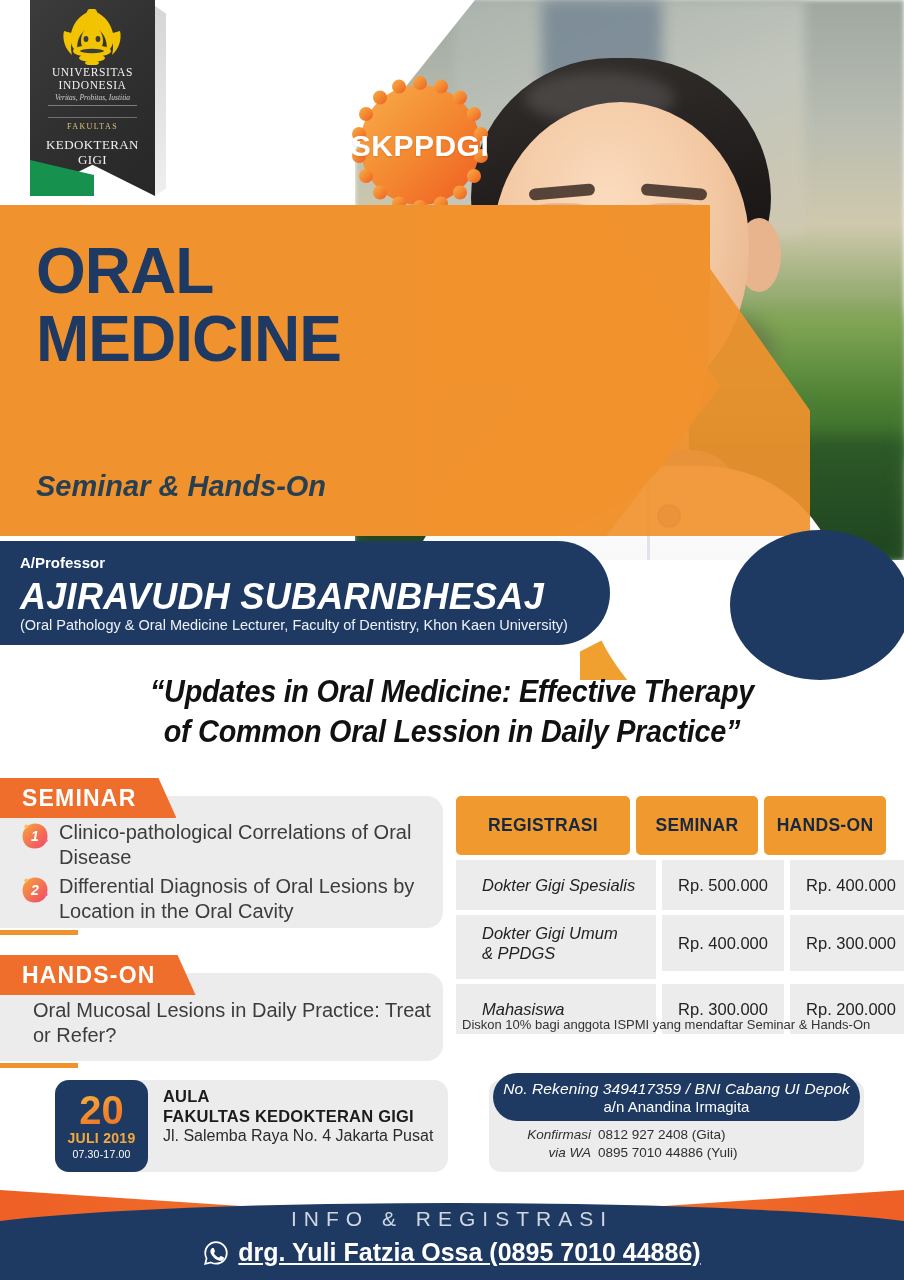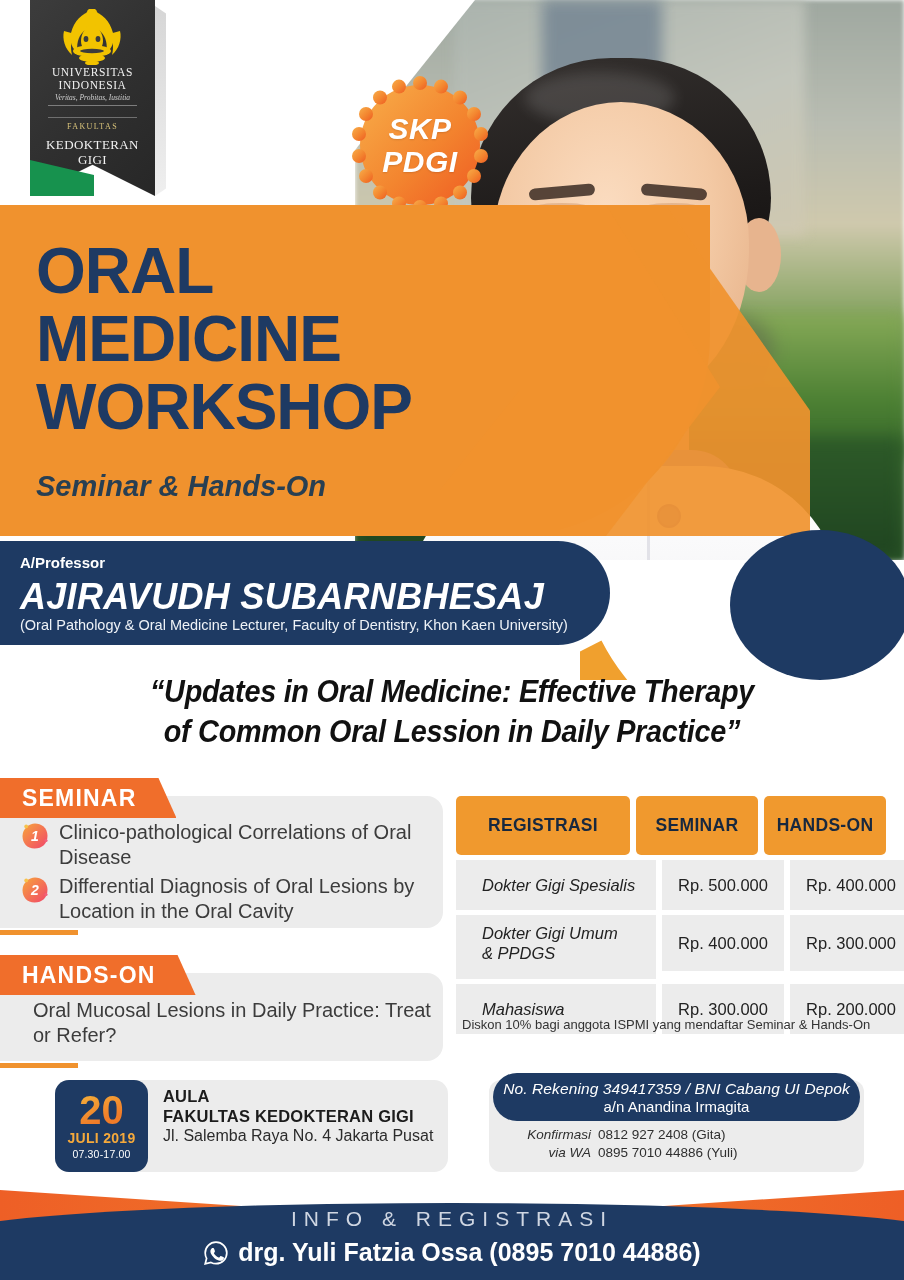--- a/index.html
+++ b/index.html
@@ -83,22 +83,22 @@
   .logo-txt{position:absolute;left:30px;width:125px;text-align:center;color:#f2f2f2;}
   .logo-ui{top:66px;font-family:"Liberation Serif",serif;font-size:11.5px;letter-spacing:.6px;line-height:12.5px;}
   .logo-motto{top:93px;font-family:"Liberation Serif",serif;font-style:italic;font-size:7.5px;color:#cfcfcf;}
   .logo-rule{position:absolute;left:48px;top:105px;width:89px;height:1px;background:#7d7d7d;}
   .logo-rule2{position:absolute;left:48px;top:117px;width:89px;height:1px;background:#6f6f6f;}
   .logo-fak{top:122px;font-family:"Liberation Serif",serif;font-size:8px;letter-spacing:1.4px;color:#d8c37a;}
   .logo-kg{top:137px;font-family:"Liberation Serif",serif;font-size:13px;line-height:15px;letter-spacing:.4px;}
 
   
   .skp{position:absolute;left:348px;top:73px;width:144px;height:144px;}
-  .skp-text{position:absolute;inset:0;display:flex;flex-direction:column;align-items:center;justify-content:center;
-    color:#fff;font-weight:bold;font-style:italic;font-size:30px;line-height:33px;letter-spacing:.5px;
+  .skp-text{position:absolute;inset:0;display:flex;flex-direction:row;align-items:center;justify-content:center;
+    color:#fff;font-weight:bold;font-size:30px;line-height:33px;letter-spacing:.5px;
     text-shadow:0 1px 2px rgba(0,0,0,.13);}
 
   
   .title-band{position:absolute;left:0;top:205px;width:560px;height:331px;background:#F0922E;}
   .title-band-curve{position:absolute;left:470px;top:205px;width:240px;height:331px;background:#F0922E;
     border-radius:0 0 200px 0;}
   .title-overlay{position:absolute;left:420px;top:205px;width:300px;height:331px;background:rgba(240,146,46,.88);
     clip-path:polygon(0 0, 62% 0, 100% 55%, 62% 100%, 0 100%);}
   .swoosh-top{position:absolute;left:510px;top:206px;width:300px;height:330px;
     background:#F0922E;opacity:.92;
@@ -192,21 +192,21 @@
     background:linear-gradient(90deg,#EE5F26,#F07A2B);
     clip-path:polygon(0 0,100% 58%,100% 100%,0 100%);}
   .f-orange .rgt{position:absolute;left:452px;top:0;width:452px;height:52px;
     background:linear-gradient(270deg,#EE5F26,#F07A2B);
     clip-path:polygon(0 58%,100% 0,100% 100%,0 100%);}
   .f-navy{position:absolute;left:-60px;top:1203px;width:1024px;height:120px;background:#1E3A63;
     border-radius:50% 50% 0 0 / 34px 34px 0 0;}
   .f-title{position:absolute;left:0;top:1207px;width:904px;text-align:center;color:#cfd6e2;
     font-size:21px;letter-spacing:7px;}
   .f-contact{position:absolute;left:0;top:1238px;width:904px;text-align:center;color:#ffffff;
-    font-size:25px;font-weight:bold;display:flex;align-items:center;justify-content:center;gap:9px;}
+    font-size:25px;font-weight:bold;display:flex;align-items:center;justify-content:center;gap:9px;text-decoration:underline;}
 </style>
 </head>
 <body>
 
 <div class="poster">
 
   <div class="photo-wrap">
     <div class="photo-bg"></div>
     <div class="photo-bldg"></div>
     <div class="photo-bldg2"></div>
@@ -316,21 +316,20 @@
     </div>
   </div>
 
   <div class="title-band"></div>
   <div class="title-band-curve"></div>
   <div class="swoosh-top"></div>
   <div class="title-overlay"></div>
 
   <div class="t-line t1">ORAL</div>
   <div class="t-line t2">MEDICINE</div>
-  <div class="t-line t3">WORKSHOP</div>
   <div class="t-sub">Seminar &amp; Hands-On</div>
 
   <div class="tri-orange"></div>
   <div class="dot-navy"></div>
   <div class="swoosh2">
       <i></i>
     </div>
 
   <div class="spk"></div>
   <div class="spk-role">A/Professor</div>

